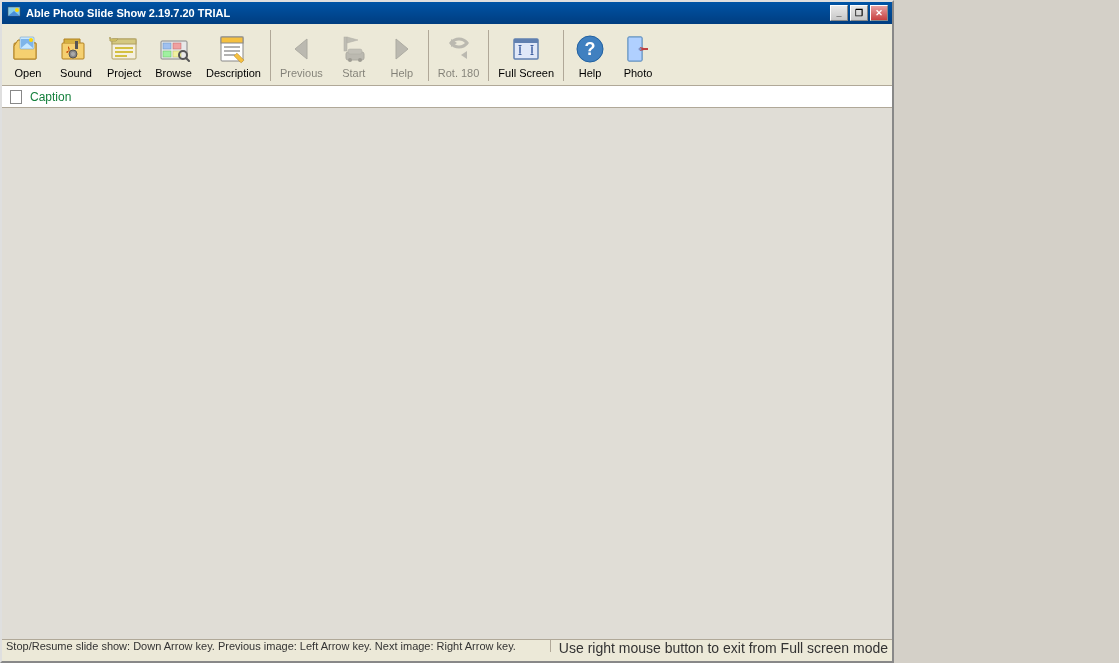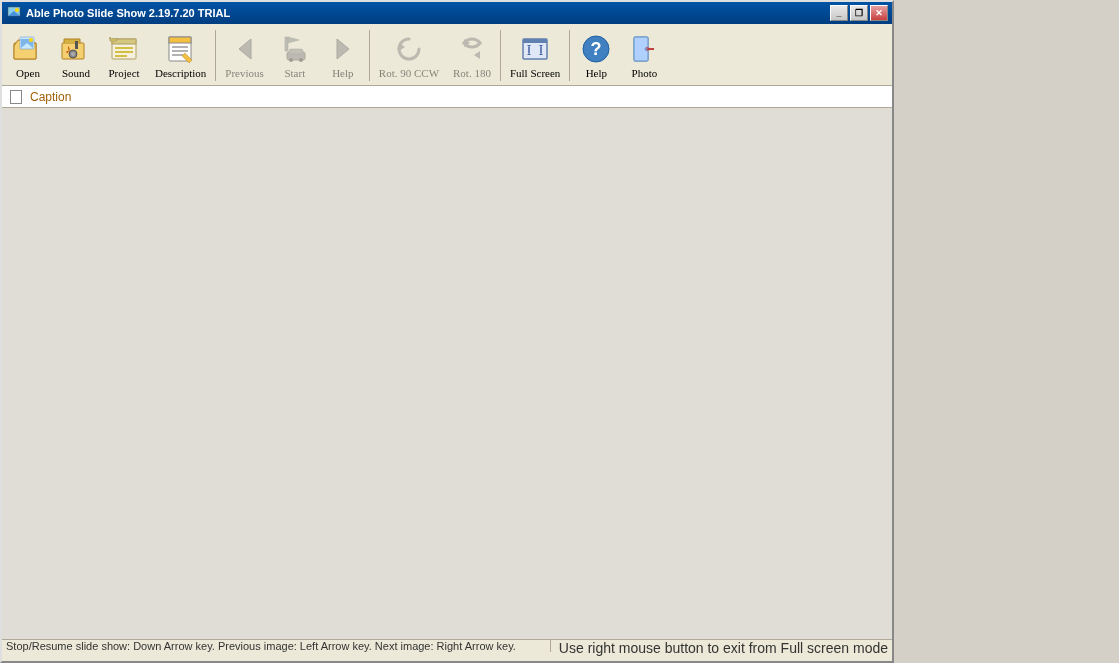--- a/index.html
+++ b/index.html
@@ -116,21 +116,20 @@
       height: 32px;
       display: flex;
       align-items: center;
       justify-content: center;
     }
 
     .toolbar-btn-label {
       font-size: 11px;
       color: #000;
       white-space: nowrap;
-      font-family: Liberation Serif, serif;
     }
 
     .caption-bar {
       background: #fff;
       border-bottom: 1px solid #b0a898;
       height: 22px;
       display: flex;
       align-items: center;
       padding: 0 8px;
       flex-shrink: 0;
@@ -139,21 +138,21 @@
     .caption-bar-progress {
       width: 12px;
       height: 14px;
       border: 1px solid #888;
       background: #fff;
       margin-right: 8px;
     }
 
     .caption-text {
       font-size: 12px;
-      color: #a16207;
+      color: #15803d;
     }
 
     .main-area {
       flex: 1;
       background: #e0ddd6;
       overflow: hidden;
     }
 
     .status-bar {
       background: #ece9d8;
@@ -245,20 +244,35 @@
           <rect x="7" y="14" width="18" height="2" fill="#d4c040"></rect>
           <rect x="7" y="18" width="18" height="2" fill="#d4c040"></rect>
           <rect x="7" y="22" width="12" height="2" fill="#d4c040"></rect>
 
           <path d="M2,4 L2,8 L8,8 L10,6 L2,6 Z" fill="#e8d860" stroke="#b0a060" stroke-width="1"></path>
         </svg>
       </div>
       <span class="toolbar-btn-label">Project</span>
     </div>
 
+    <div class="toolbar-btn">
+      <div class="toolbar-btn-icon">
+        <svg width="32" height="32" viewBox="0 0 32 32">
+          <rect x="3" y="8" width="26" height="18" rx="1" fill="#e8e8e8" stroke="#888" stroke-width="1"></rect>
+          <rect x="5" y="10" width="8" height="6" fill="#a0c0f0" stroke="#6090c0" stroke-width="0.5"></rect>
+          <rect x="15" y="10" width="8" height="6" fill="#f0a0a0" stroke="#c06060" stroke-width="0.5"></rect>
+          <rect x="5" y="18" width="8" height="6" fill="#a0f0a0" stroke="#60c060" stroke-width="0.5"></rect>
+          <rect x="15" y="18" width="8" height="6" fill="#f0f0a0" stroke="#c0c060" stroke-width="0.5"></rect>
+
+          <circle cx="25" cy="22" r="4" fill="none" stroke="#555" stroke-width="2"></circle>
+          <line x1="28" y1="25" x2="31" y2="28" stroke="#555" stroke-width="2" stroke-linecap="round"></line>
+        </svg>
+      </div>
+      <span class="toolbar-btn-label">Browse</span>
+    </div>
 
     <div class="toolbar-btn">
       <div class="toolbar-btn-icon">
         <svg width="32" height="32" viewBox="0 0 32 32">
           <rect x="4" y="4" width="22" height="24" rx="1" fill="#fff" stroke="#888" stroke-width="1"></rect>
           <rect x="4" y="4" width="22" height="6" fill="#f5c040" stroke="#888" stroke-width="1"></rect>
           <line x1="7" y1="14" x2="23" y2="14" stroke="#999" stroke-width="1.5"></line>
           <line x1="7" y1="18" x2="23" y2="18" stroke="#999" stroke-width="1.5"></line>
           <line x1="7" y1="22" x2="18" y2="22" stroke="#999" stroke-width="1.5"></line>
 
@@ -299,30 +313,20 @@
       <div class="toolbar-btn-icon">
         <svg width="32" height="32" viewBox="0 0 32 32">
           <polygon points="10,6 22,16 10,26" fill="#808080" stroke="#606060" stroke-width="1"></polygon>
         </svg>
       </div>
       <span class="toolbar-btn-label">Help</span>
     </div>
 
     <div class="toolbar-separator"></div>
 
-    <div class="toolbar-btn disabled">
-      <div class="toolbar-btn-icon">
-        <svg width="32" height="32" viewBox="0 0 32 32">
-          <path d="M16,6 A10,10 0 0,0 6,16" fill="none" stroke="#808080" stroke-width="3" stroke-linecap="round"></path>
-          <path d="M6,16 A10,10 0 0,0 26,16" fill="none" stroke="#808080" stroke-width="3" stroke-linecap="round"></path>
-          <polygon points="6,10 6,18 12,14" fill="#808080"></polygon>
-        </svg>
-      </div>
-      <span class="toolbar-btn-label">Rot. 90 CCW</span>
-    </div>
 
     <div class="toolbar-btn disabled">
       <div class="toolbar-btn-icon">
         <svg width="32" height="32" viewBox="0 0 32 32">
           <path d="M8,10 A10,10 0 0,1 24,10" fill="none" stroke="#808080" stroke-width="3" stroke-linecap="round"></path>
           <path d="M24,10 A10,10 0 0,1 8,10" fill="none" stroke="#808080" stroke-width="3" stroke-linecap="round"></path>
           <polygon points="8,6 8,14 14,10" fill="#808080"></polygon>
           <polygon points="24,18 24,26 18,22" fill="#808080"></polygon>
         </svg>
       </div>

